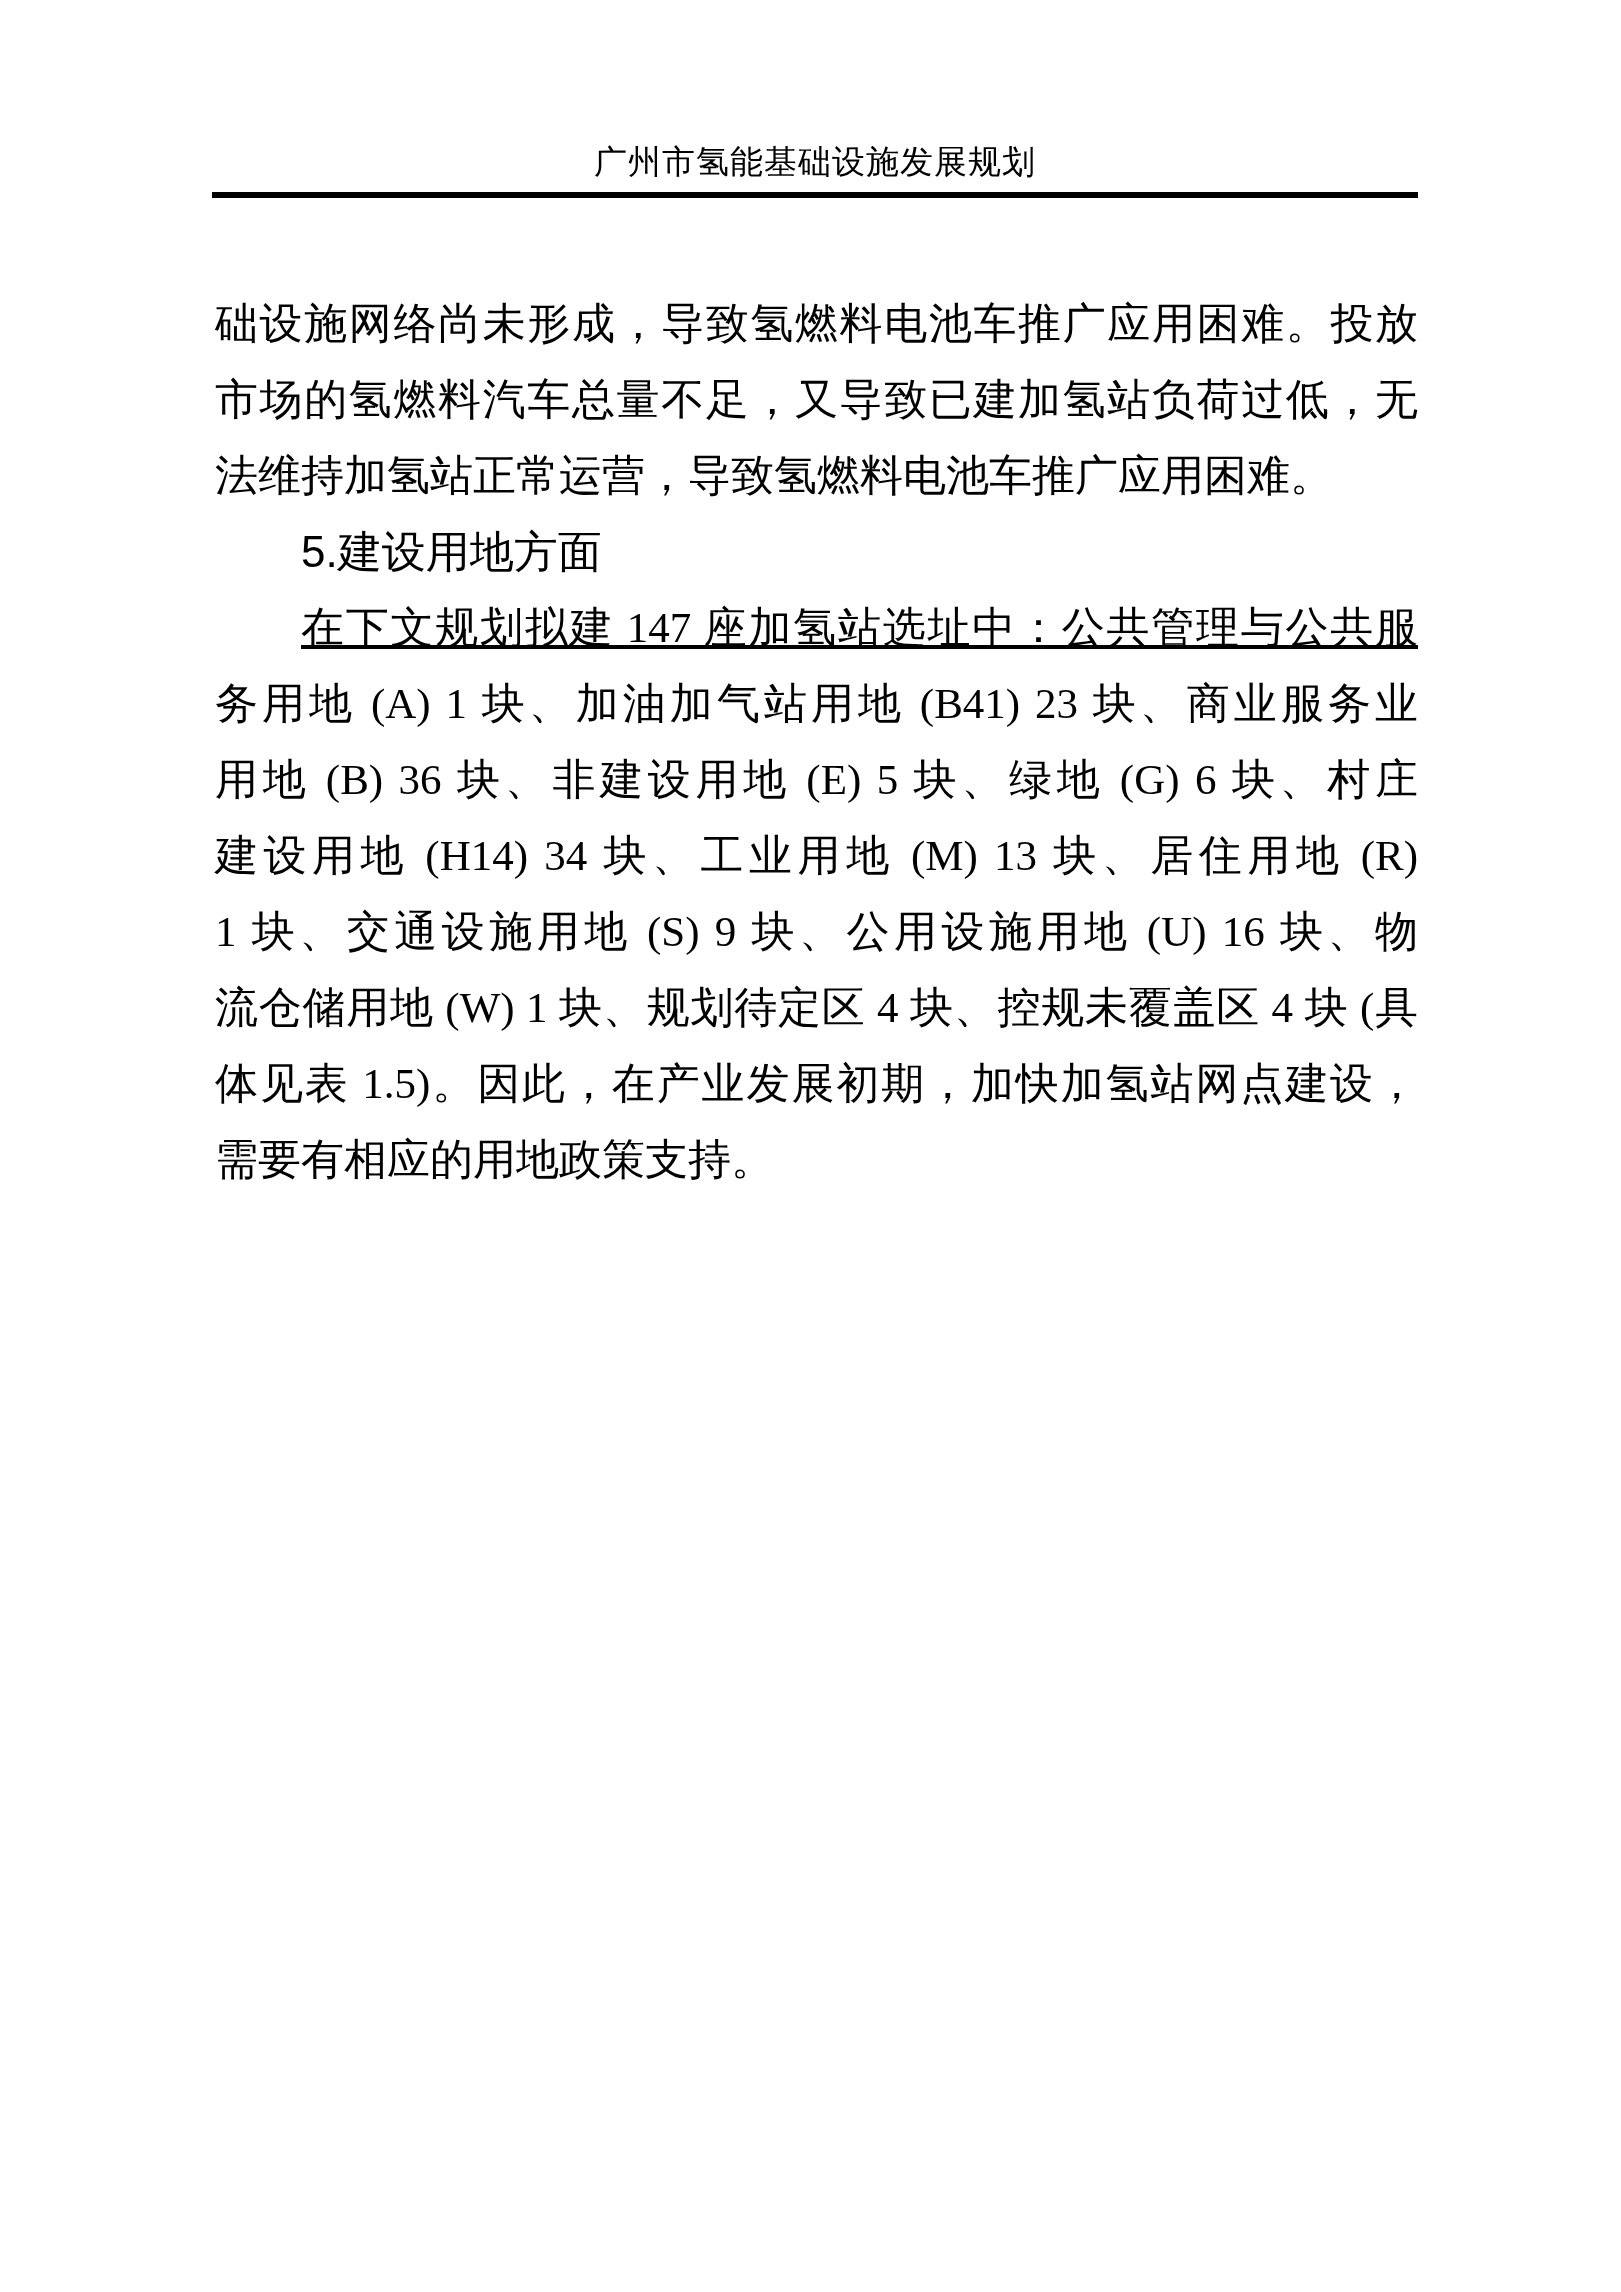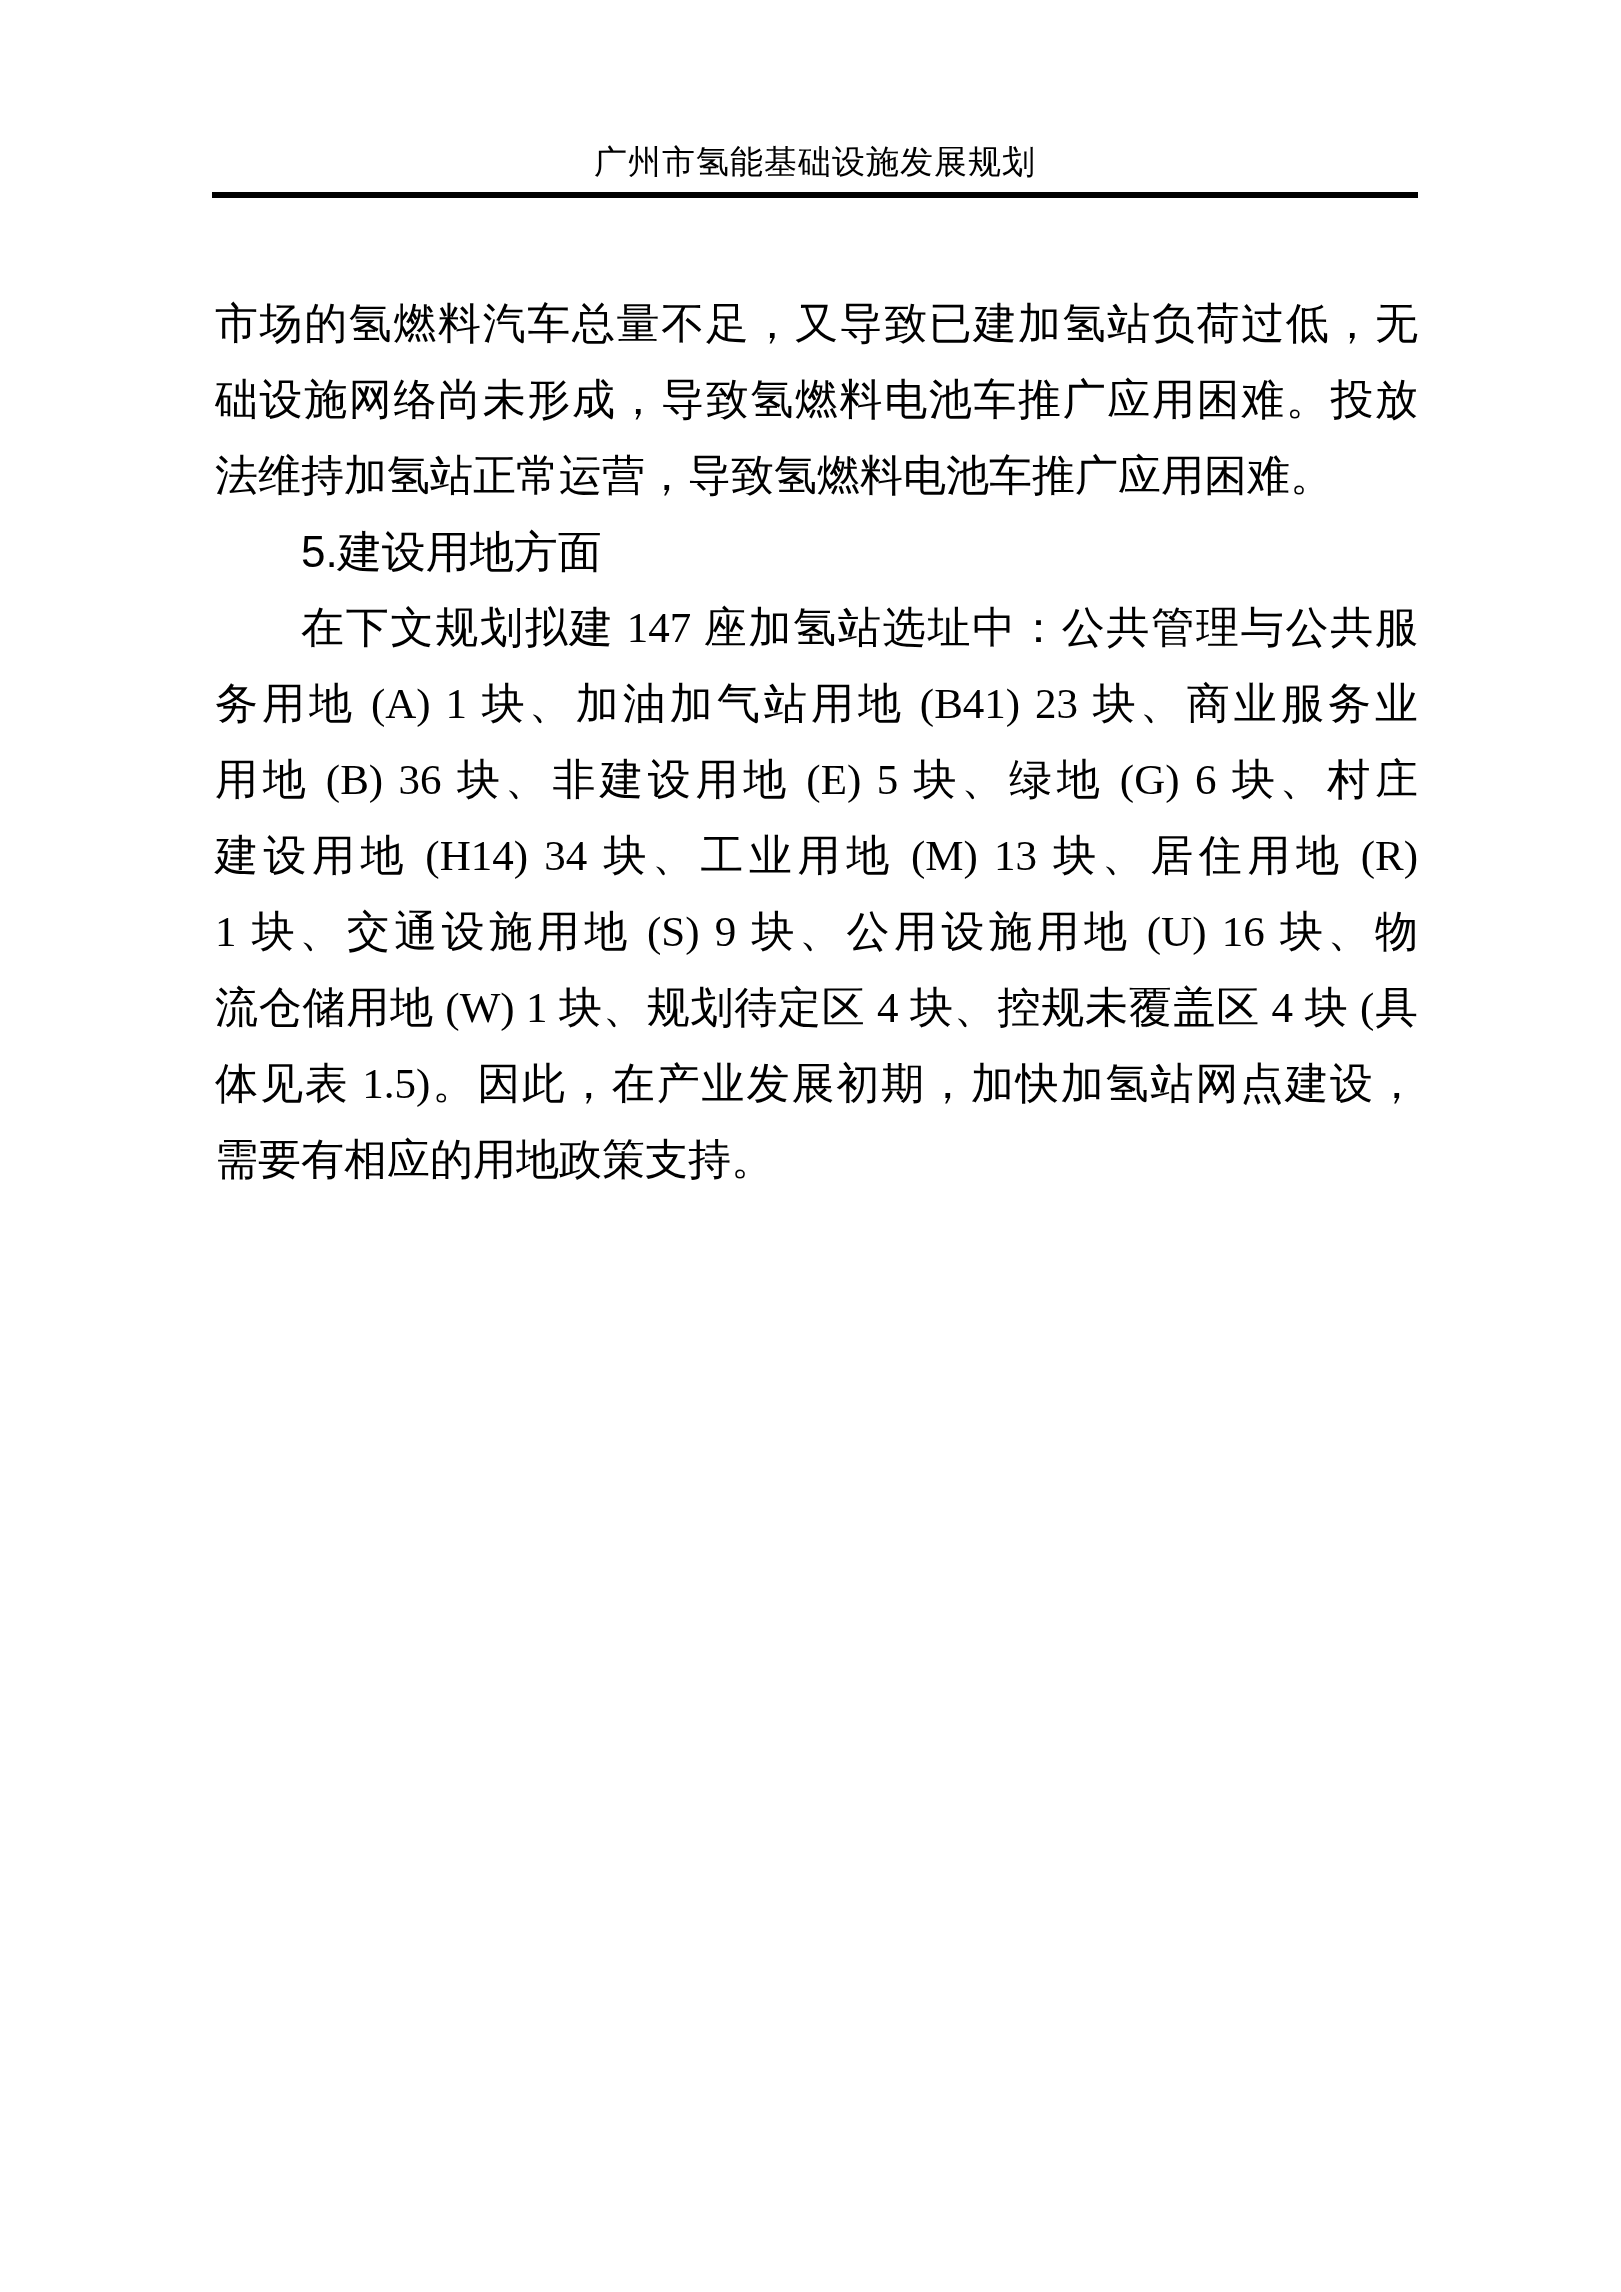--- a/index.html
+++ b/index.html
@@ -48,20 +48,21 @@
     line-height: 76px;
     font-size: 43px;
     white-space: normal;
   }
   .line.justify {
     text-align: justify;
     text-align-last: justify;
   }
   .line.indent2 {
     text-indent: 86px;
+    text-decoration: underline;
   }
   .line.heading {
     font-family: "Liberation Sans", "DejaVu Sans", sans-serif;
     font-weight: normal;
     font-size: 44px;
     text-indent: 86px;
     text-align: left;
   }
   
   .footer-page {
@@ -78,23 +79,23 @@
 <body>
 
 <div class="page">
 
   <div class="header-title">广州市氢能基础设施发展规划</div>
 
   <div class="header-rule"></div>
 
   <div class="doc-body">
 
+    <div class="line justify">础设施网络尚未形成，导致氢燃料电池车推广应用困难。投放</div>
+
     <div class="line justify">市场的氢燃料汽车总量不足，又导致已建加氢站负荷过低，无</div>
-
-    <div class="line justify">础设施网络尚未形成，导致氢燃料电池车推广应用困难。投放</div>
 
     <div class="line">法维持加氢站正常运营，导致氢燃料电池车推广应用困难。</div>
 
     <div class="line heading">5.建设用地方面</div>
 
     <div class="line justify indent2">在下文规划拟建 147 座加氢站选址中：公共管理与公共服</div>
 
     <div class="line justify">务用地 (A) 1 块、加油加气站用地 (B41) 23 块、商业服务业</div>
 
     <div class="line justify">用地 (B) 36 块、非建设用地 (E) 5 块、绿地 (G) 6 块、村庄</div>

